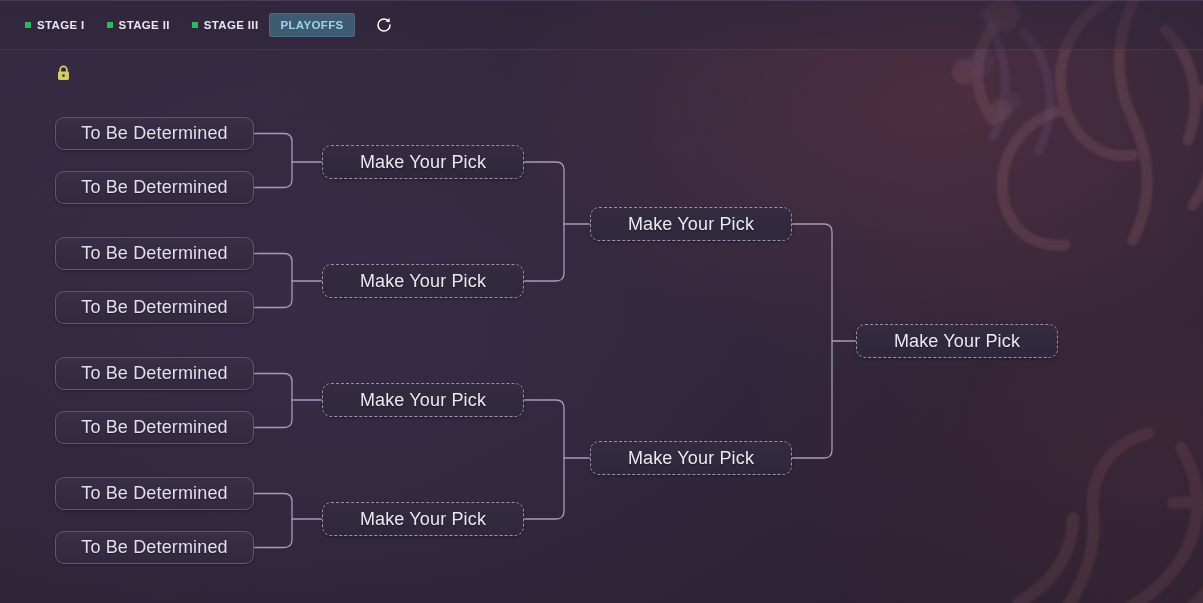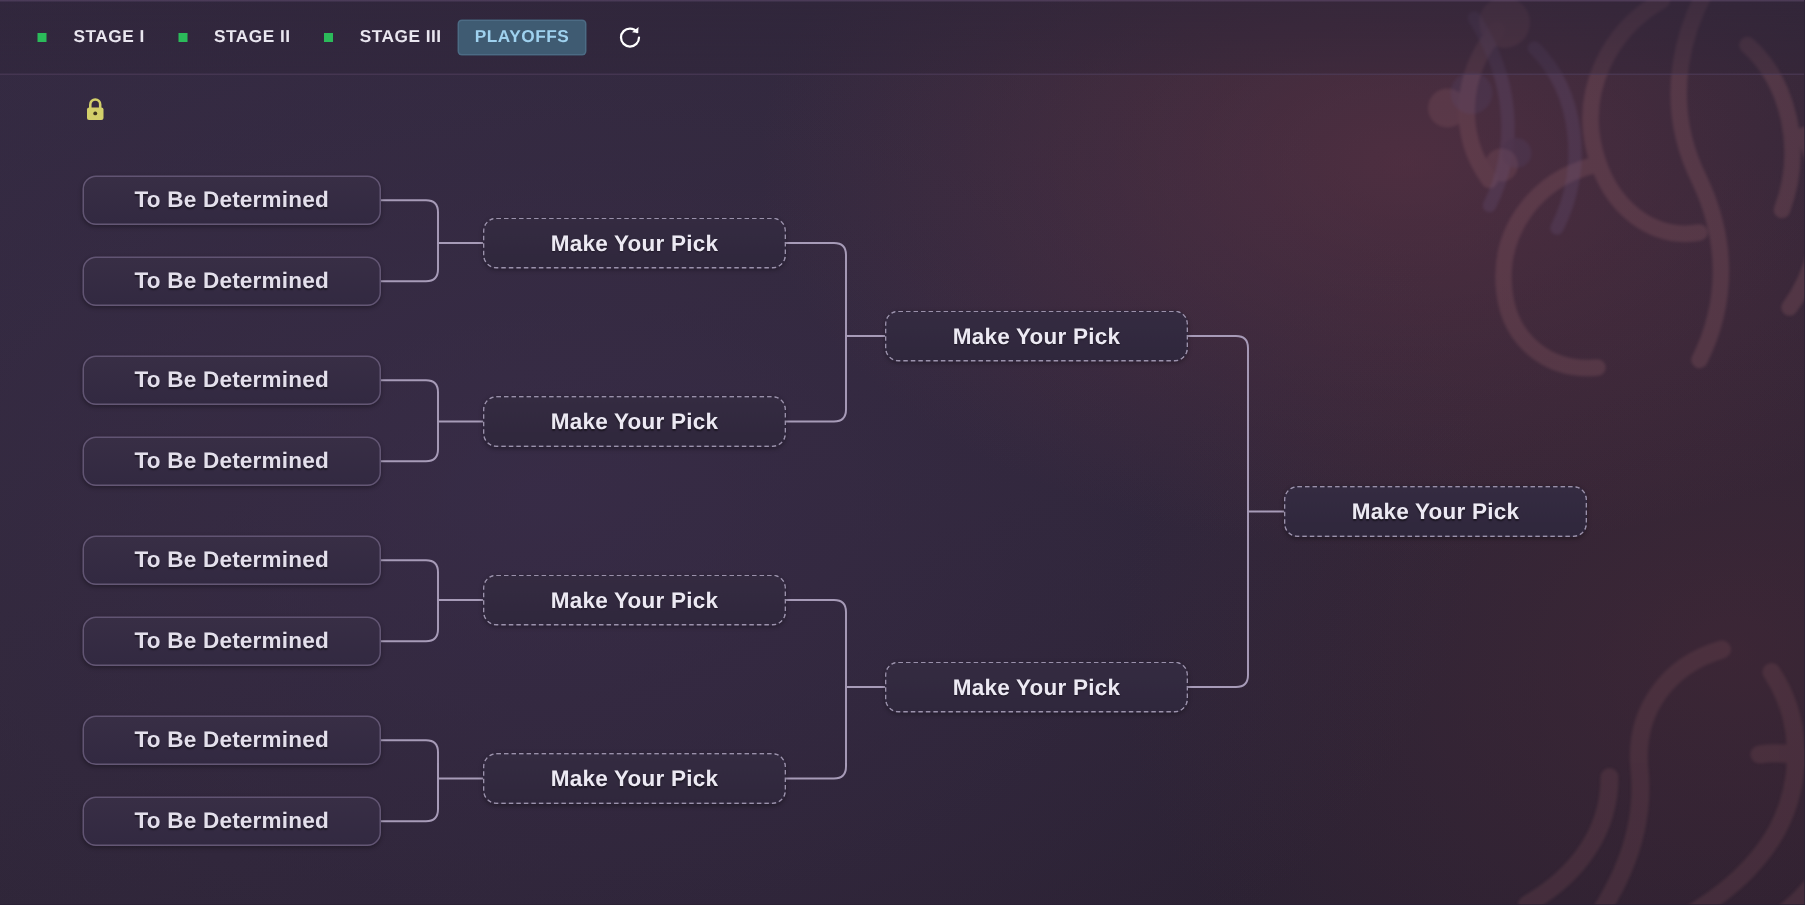--- a/index.html
+++ b/index.html
@@ -63,21 +63,21 @@
     content: "";
     position: absolute;
     left: 0; right: 0; top: 0;
     height: 1px;
     background: rgba(150,118,170,0.26);
   }
 
   .tab {
     display: flex;
     align-items: center;
-    gap: 18px;
+    gap: 6px;
     height: 24px;
     padding: 0 11px;
     border-radius: 3px;
     cursor: pointer;
     user-select: none;
     white-space: nowrap;
   }
   .tab-label {
     font-size: 11.5px;
     font-weight: bold;
@@ -142,22 +142,22 @@
     position: absolute;
     display: flex;
     align-items: center;
     justify-content: center;
     border-radius: 9px;
     background: linear-gradient(180deg, #382e45 0%, #322941 100%);
     box-shadow: 0 1px 3px rgba(0,0,0,0.30);
     user-select: none;
   }
   .node .node-label {
-    font-size: 15px;
-    font-weight: bold;
+    font-size: 18px;
+    font-weight: normal;
     color: #e3dfeb;
     letter-spacing: 0.15px;
     text-shadow: 0 1px 1px rgba(0,0,0,0.45);
   }
 
   .node.tbd {
     border: 1px solid rgba(168,150,190,0.40);
   }
   .node.pick {
     border: 1px dashed rgba(196,186,214,0.72);

